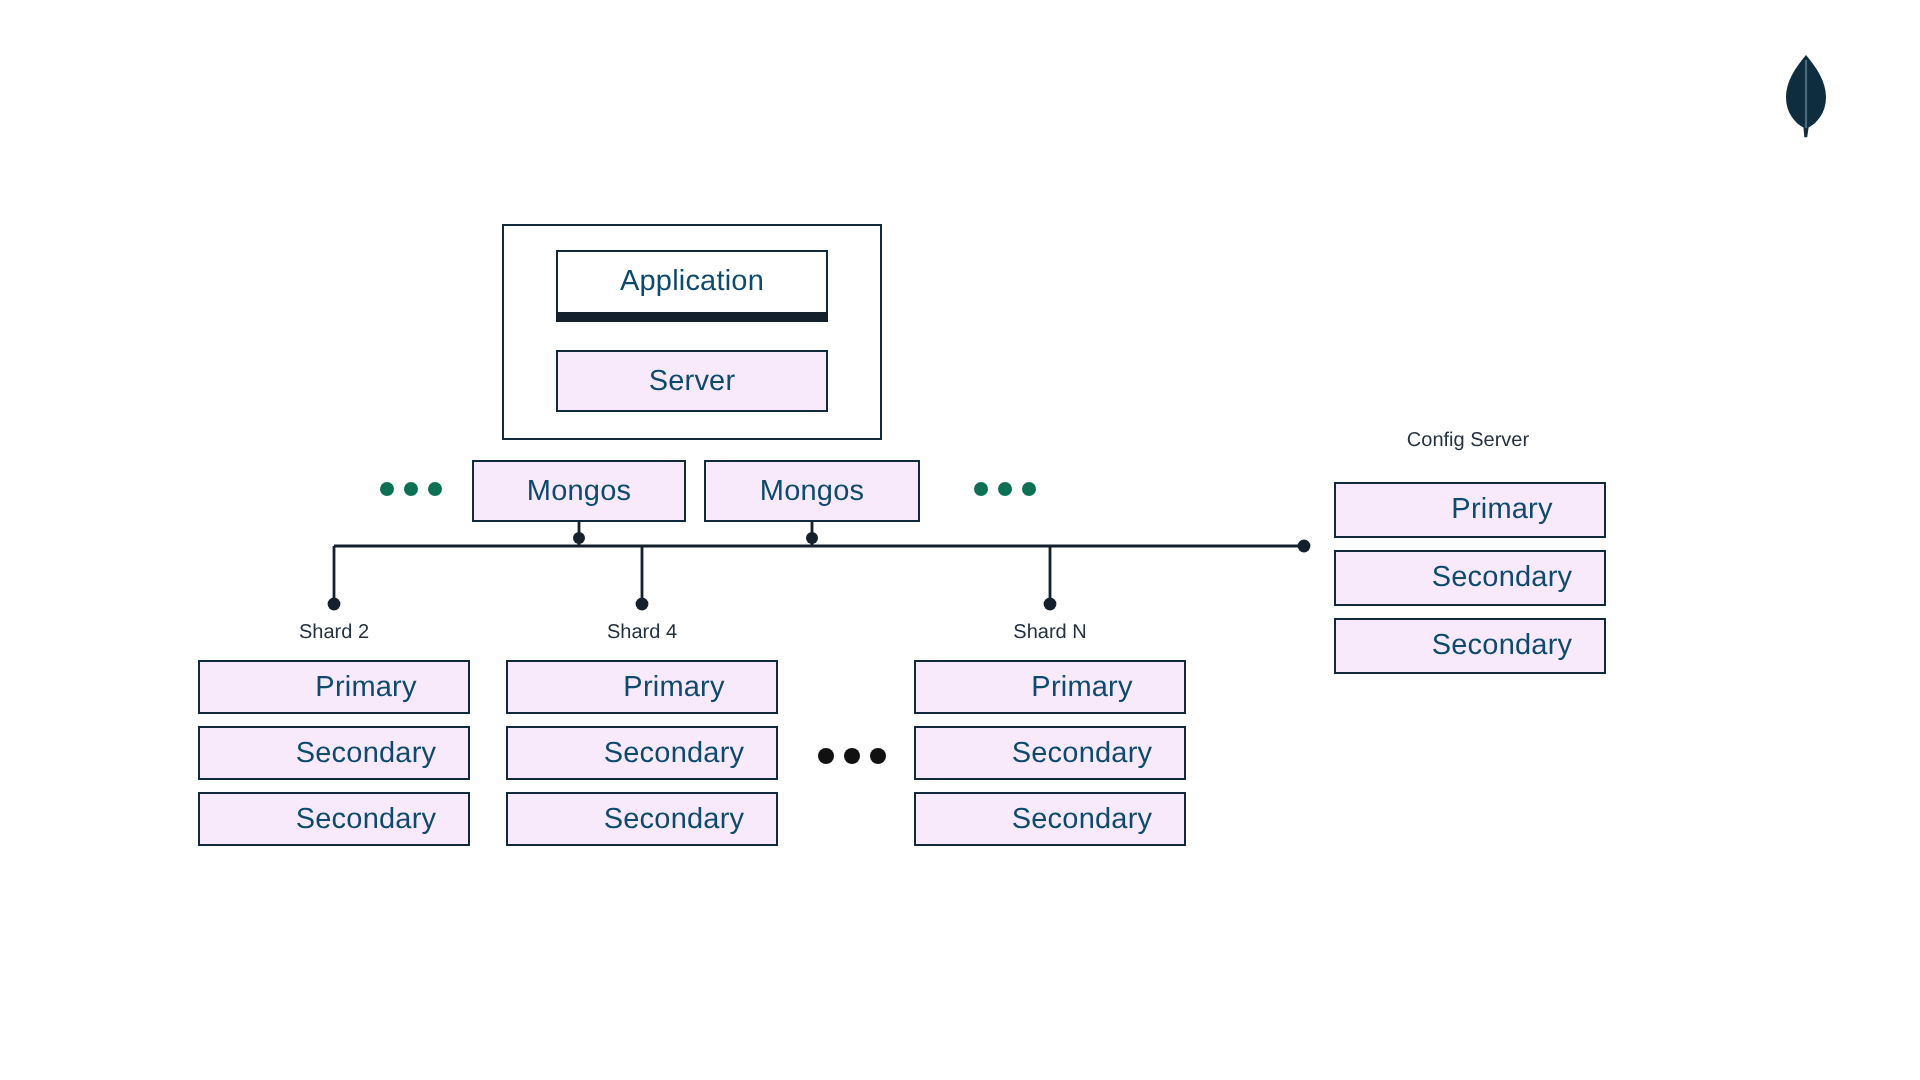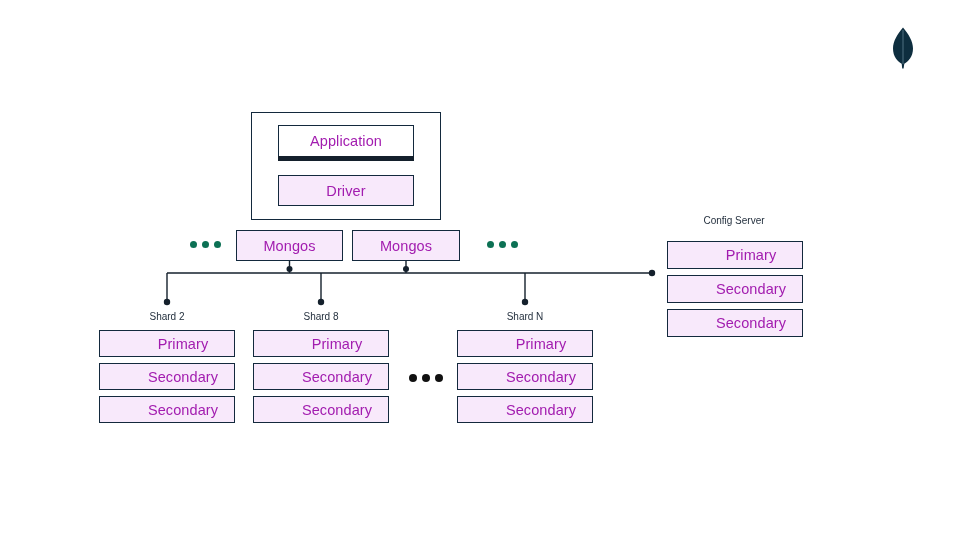--- a/index.html
+++ b/index.html
@@ -26,21 +26,21 @@
   
   .node {
     box-sizing: border-box;
     border: 1.4px solid #13293d;
     background: #f8e9fb;
     display: flex;
     align-items: center;
     justify-content: center;
     font-size: 14.5px;
     letter-spacing: .1px;
-    color: #a21caf;
+    color: #0c4a6e;
     white-space: nowrap;
   }
   .node.white { background: #ffffff; }
 
   
   #app-container {
     left: 251px; top: 112px;
     width: 190px; height: 108px;
     box-sizing: border-box;
     border: 1.4px solid #13293d;
@@ -141,21 +141,21 @@
 
 <div class="abs" id="app-container"></div>
 
 <div class="abs node white" id="application-box">
   <span>Application</span>
 </div>
 
 <div class="abs" id="app-bar"></div>
 
 <div class="abs node" id="driver-box">
-  <span>Driver</span>
+  <span>Server</span>
 </div>
 
 <div class="abs dots" id="dots-left">
   <span></span>
     <span></span>
     <span></span>
 </div>
 
 <div class="abs node" id="mongos-1">
   <span>Mongos</span>
@@ -192,21 +192,21 @@
     <span>Primary</span>
   </div>
   <div class="node">
     <span>Secondary</span>
   </div>
   <div class="node">
     <span>Secondary</span>
   </div>
 </div>
 
-<div class="abs caption" id="shard-2-label">Shard 8</div>
+<div class="abs caption" id="shard-2-label">Shard 4</div>
 
 <div class="abs stack" id="shard-2-stack">
   <div class="node">
     <span>Primary</span>
   </div>
   <div class="node">
     <span>Secondary</span>
   </div>
   <div class="node">
     <span>Secondary</span>

